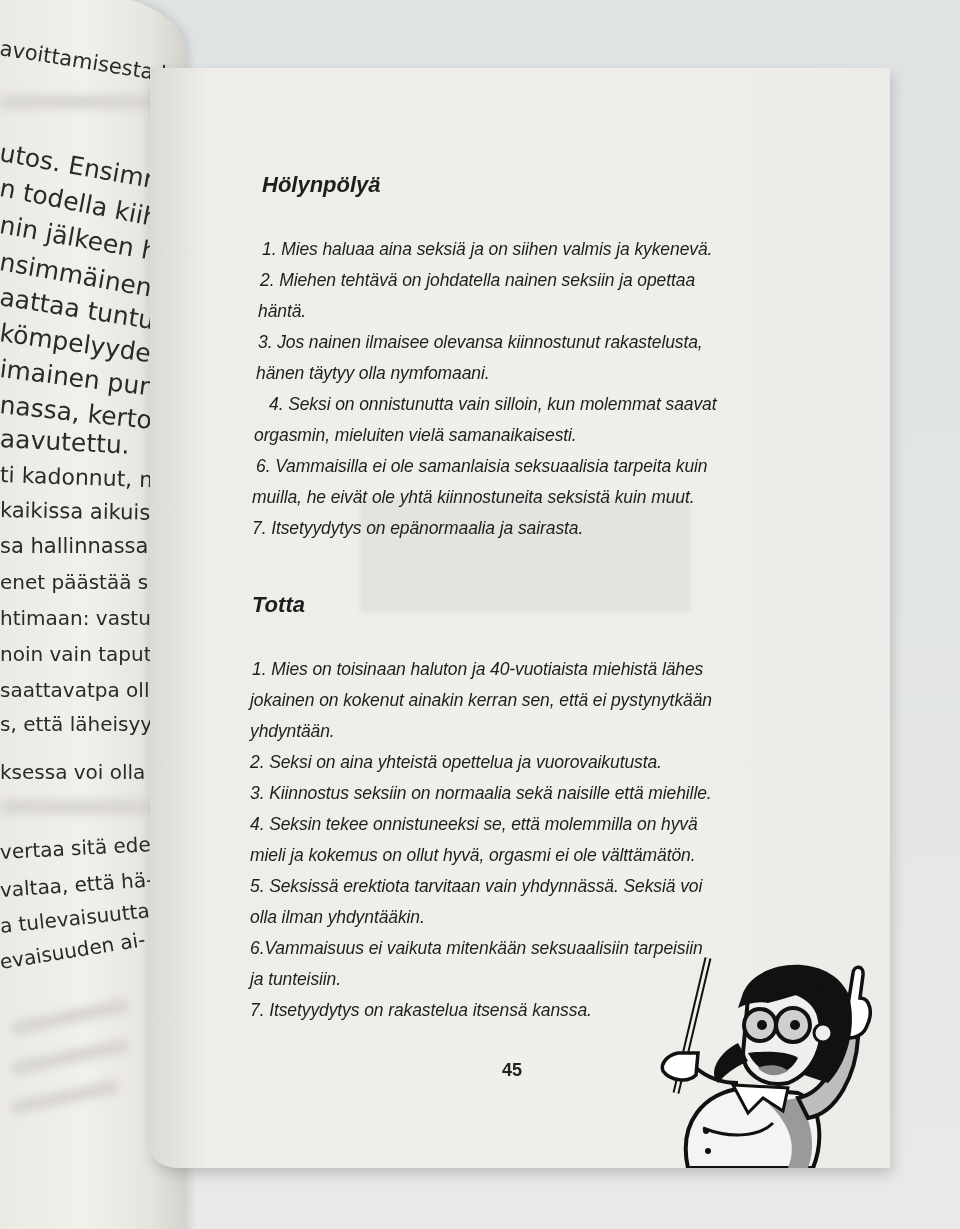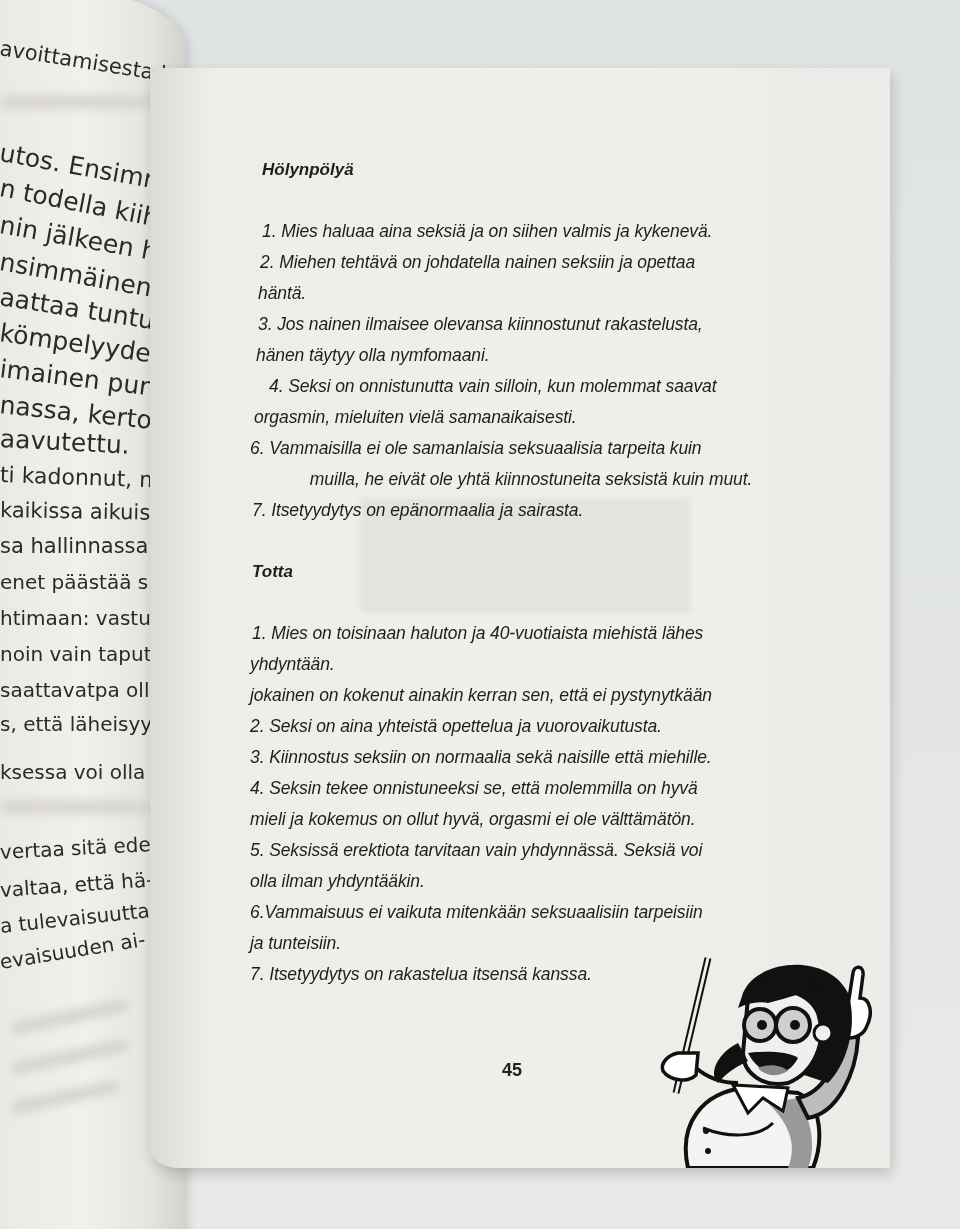--- a/index.html
+++ b/index.html
@@ -26,21 +26,21 @@
     position:absolute; height:14px; background:#d8d6d2; filter:blur(4px); border-radius:6px;
   }
   
   .right-page {
     position:absolute; left:150px; top:68px; width:740px; height:1100px;
     background: linear-gradient(90deg, #dcdad5 0%, #efede8 8%, #f1efea 60%, #ecebe7 100%);
     box-shadow: 2px 6px 14px rgba(0,0,0,0.18);
     border-bottom-left-radius: 30px 20px;
   }
   .content { position:absolute; left:100px; top:92px; width:560px; color:#1e1e1e; }
-  .heading { font-weight:bold; font-style:italic; font-size:17px; margin:0 0 36px 12px; }
+  .heading { font-weight:bold; font-style:italic; font-size:22px; margin:12px 0 36px 12px; }
   .item {
     font-style:italic; font-size:17.5px; line-height:31px; margin:0; letter-spacing:-0.1px;
   }
   .section-gap { height:36px; }
   .ghost-box {
     position:absolute; left:210px; top:430px; width:330px; height:115px;
     background:#dcdcdb; opacity:0.6; filter:blur(2px);
   }
   .page-number {
     position:absolute; left:352px; top:992px; font-weight:bold; font-size:18px; color:#222;
@@ -89,32 +89,32 @@
   <div class="content">
     <div>
       <h3 class="heading">Hölynpölyä</h3>
       <p class="item" style="margin-left:12px;">1. Mies haluaa aina seksiä ja on siihen valmis ja kykenevä.</p>
       <p class="item" style="margin-left:10px;font-style:italic;">2. Miehen tehtävä on johdatella nainen seksiin ja opettaa</p>
       <p class="item" style="margin-left:8px;">häntä.</p>
       <p class="item" style="margin-left:8px;">3. Jos nainen ilmaisee olevansa kiinnostunut rakastelusta,</p>
       <p class="item" style="margin-left:6px;font-style:italic;">hänen täytyy olla nymfomaani.</p>
       <p class="item" style="margin-left:19px;">4. Seksi on onnistunutta vain silloin, kun molemmat saavat</p>
       <p class="item" style="margin-left:4px;">orgasmin, mieluiten vielä samanaikaisesti.</p>
-      <p class="item" style="margin-left:0;">6. Vammaisilla ei ole samanlaisia seksuaalisia tarpeita kuin</p>
-      <p class="item" style="margin-left:2px;text-align:center;">muilla, he eivät ole yhtä kiinnostuneita seksistä kuin muut.</p>
+      <p class="item" style="margin-left:6px;">6. Vammaisilla ei ole samanlaisia seksuaalisia tarpeita kuin</p>
+      <p class="item" style="margin-left:2px;">muilla, he eivät ole yhtä kiinnostuneita seksistä kuin muut.</p>
       <p class="item" style="margin-left:2px;">7. Itsetyydytys on epänormaalia ja sairasta.</p>
     </div>
 
     <div class="section-gap"></div>
 
     <div>
       <h3 class="heading" style="margin-left:2px;">Totta</h3>
       <p class="item" style="margin-left:2px;">1. Mies on toisinaan haluton ja 40-vuotiaista miehistä lähes</p>
+      <p class="item">jokainen on kokenut ainakin kerran sen, että ei pystynytkään</p>
       <p class="item">yhdyntään.</p>
-      <p class="item">jokainen on kokenut ainakin kerran sen, että ei pystynytkään</p>
       <p class="item">2. Seksi on aina yhteistä opettelua ja vuorovaikutusta.</p>
       <p class="item">3. Kiinnostus seksiin on normaalia sekä naisille että miehille.</p>
       <p class="item">4. Seksin tekee onnistuneeksi se, että molemmilla on hyvä</p>
       <p class="item">mieli ja kokemus on ollut hyvä, orgasmi ei ole välttämätön.</p>
       <p class="item">5. Seksissä erektiota tarvitaan vain yhdynnässä. Seksiä voi</p>
       <p class="item">olla ilman yhdyntääkin.</p>
       <p class="item">6.Vammaisuus ei vaikuta mitenkään seksuaalisiin tarpeisiin</p>
       <p class="item">ja tunteisiin.</p>
       <p class="item">7. Itsetyydytys on rakastelua itsensä kanssa.</p>
     </div>

